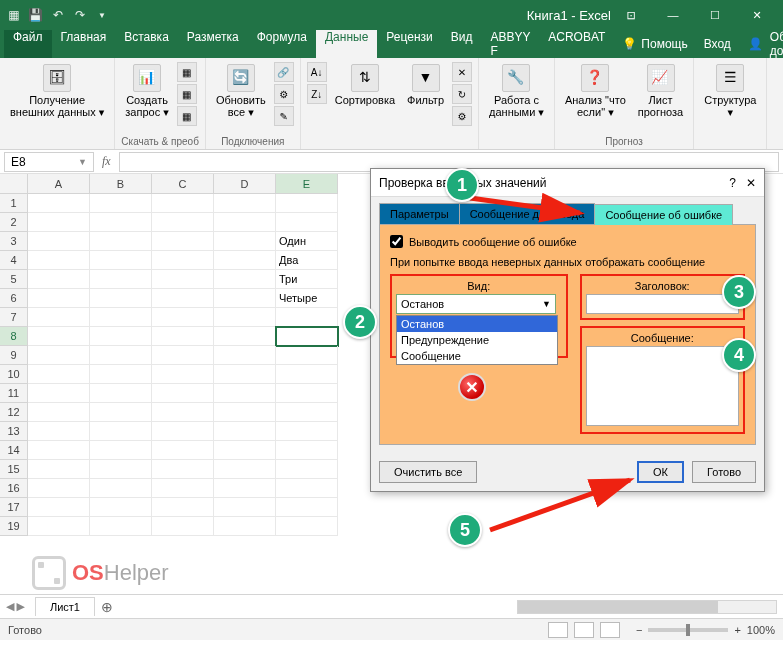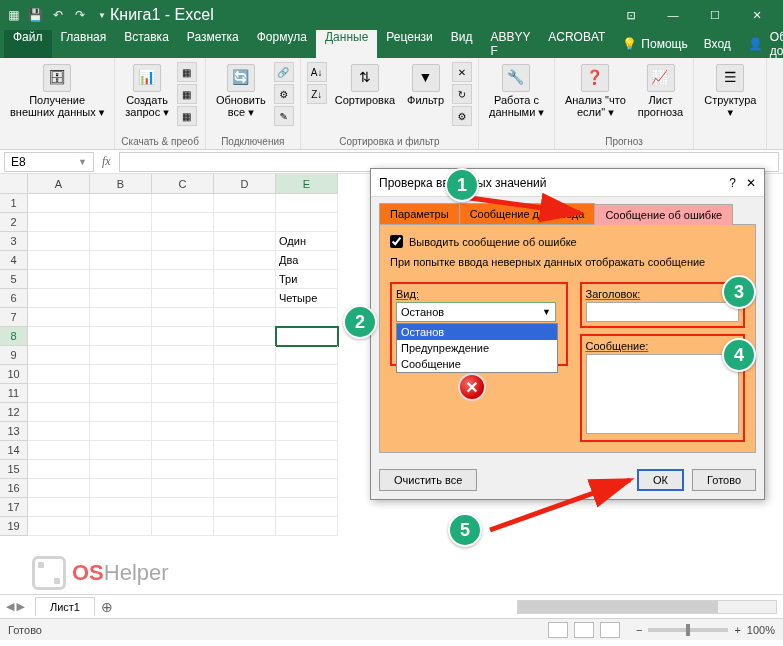--- a/index.html
+++ b/index.html
@@ -1,21 +1,21 @@
 <!DOCTYPE html>
 <html><head>
 <meta charset="utf-8">
 <style>
 * { box-sizing: border-box; margin: 0; padding: 0; font-family: "Segoe UI", Tahoma, sans-serif; }
 body { background: #fff; width: 783px; height: 646px; overflow: hidden; position: relative; }
 
 .titlebar { background: #217346; color: #fff; height: 30px; display: flex; align-items: center; padding: 0 6px; font-size: 12px; }
 .titlebar .qa { display: flex; gap: 6px; align-items: center; }
 .titlebar .qa span { width: 16px; height: 16px; display: inline-flex; align-items: center; justify-content: center; opacity: .9; }
-.titlebar .title { flex: 1; text-align: left; font-size: 16px; }
+.titlebar .title { flex: 1; text-align: right; font-size: 13px; }
 .titlebar .winbtns { display: flex; gap: 2px; }
 .titlebar .winbtn { width: 40px; height: 24px; display: flex; align-items: center; justify-content: center; font-size: 11px; }
 
 .ribbon-tabs { background: #217346; display: flex; height: 28px; padding-left: 4px; font-size: 12px; }
 .ribbon-tabs .tab { color: #fff; padding: 0 9px; cursor: pointer; }
 .ribbon-tabs .file-tab { background: #145f38; }
 .ribbon-tabs .tab.active { background: #f3f3f3; color: #217346; }
 .ribbon-tabs .tell { color: #fff; padding: 6px 8px; display: flex; align-items: center; gap: 4px; }
 .ribbon-tabs .share { margin-left: auto; display: flex; align-items: center; padding: 0 10px; color: #fff; gap: 6px; }
 
@@ -55,28 +55,28 @@
 
 .statusbar { background: #f3f3f3; border-top: 1px solid #d4d4d4; height: 22px; display: flex; align-items: center; font-size: 11px; padding: 0 8px; color: #444; }
 .statusbar .views { margin-left: auto; display: flex; gap: 6px; align-items: center; }
 .viewbtn { width: 20px; height: 16px; border: 1px solid #bbb; background: #fff; }
 .zoom { display: flex; align-items: center; gap: 6px; margin-left: 10px; }
 
 .dialog { position: absolute; left: 370px; top: 168px; width: 395px; background: #f0f0f0; border: 1px solid #888; box-shadow: 2px 2px 8px rgba(0,0,0,.3); font-size: 11px; }
 .dlg-title { height: 28px; display: flex; align-items: center; padding: 0 8px; background: #fff; border-bottom: 1px solid #ddd; font-size: 12px; }
 .dlg-title .sp { margin-left: auto; display: flex; gap: 10px; }
 .dlg-tabs { display: flex; background: #f0f0f0; padding-top: 6px; padding-left: 8px; }
-.dlg-tab { border: 1px solid #aaa; border-bottom: none; background: #f97316; padding: 4px 10px; font-size: 11px; margin-right: -1px; }
-.dlg-tab.active { background: #fca5a5; position: relative; top: 1px; }
+.dlg-tab { border: 1px solid #aaa; border-bottom: none; background: #0369a1; padding: 4px 10px; font-size: 11px; margin-right: -1px; }
+.dlg-tab.active { background: #5eead4; position: relative; top: 1px; }
 .dlg-body { border: 1px solid #aaa; margin: 0 8px 8px; background: #fdba74; padding: 10px; }
 .dlg-chk { display: flex; align-items: center; gap: 6px; margin-bottom: 8px; }
 .dlg-chk input { accent-color: #000; }
 .dlg-row { display: flex; gap: 12px; margin-top: 6px; }
 .dlg-col { flex: 1; }
-.dlg-lbl { text-decoration: underline; text-decoration-color: #666; }
+.dlg-lbl { text-decoration-color: #666; text-align: center; }
 .dlg-select { width: 160px; border: 1px solid #7a7; height: 20px; font-size: 11px; margin-top: 2px; position: relative; display: flex; align-items: center; padding: 0 4px; background: #fff; justify-content: space-between; }
 .dlg-dd { position: absolute; top: 20px; left: -1px; width: 162px; background: #fff; border: 1px solid #888; }
 .dlg-dd div { padding: 2px 4px; }
 .dlg-dd .hl { background: #3067d9; color: #fff; }
 .dlg-input { width: 100%; border: 1px solid #aaa; height: 20px; margin-top: 2px; font-size: 11px; padding: 0 4px; }
 .dlg-ta { width: 100%; height: 80px; border: 1px solid #aaa; margin-top: 2px; font-size: 11px; resize: none; }
 .redbox { border: 2px solid #e21; }
 .dlg-btns { display: flex; gap: 8px; padding: 8px; }
 .dlg-btn { border: 1px solid #999; background: #e9e9e9; padding: 3px 14px; font-size: 11px; cursor: pointer; }
 .dlg-btn.ok { border: 2px solid #2968cf; }
@@ -190,21 +190,20 @@
       <div class="bigbtn">
           <div class="ic">▼</div>
           <span>Фильтр</span>
         </div>
       <div class="smallstack">
           <span class="smallbtn">✕</span>
           <span class="smallbtn">↻</span>
           <span class="smallbtn">⚙</span>
         </div>
     </div>
-    <div class="group-label">Сортировка и фильтр</div>
   </div>
   <div class="group">
     <div class="group-body">
         <div class="bigbtn">
           <div class="ic">🔧</div>
           <span style="white-space:pre-line">Работа с
 данными ▾</span>
         </div>
       </div>
     <div class="group-label"></div>
@@ -444,21 +443,21 @@
   <div class="dlg-tabs">
     <div class="dlg-tab">Параметры</div>
     <div class="dlg-tab">Сообщение для ввода</div>
     <div class="dlg-tab active">Сообщение об ошибке</div>
   </div>
   <div class="dlg-body">
     <label class="dlg-chk">
       <input type="checkbox" checked="" style="">
       <span>Выводить сообщение об ошибке</span>
     </label>
-    <div style="margin-bottom:14px">При попытке ввода неверных данных отображать сообщение</div>
+    <div style="margin-bottom:6px">При попытке ввода неверных данных отображать сообщение</div>
     <div class="dlg-row">
       <div class="dlg-col redbox" style="padding:4px;position:relative;height:84px">
         <div class="dlg-lbl">Вид:</div>
         <div class="dlg-select">
           <span>Останов</span>
             <span style="font-size:9px">▼</span>
           <div class="dlg-dd">
             <div class="hl">Останов</div>
             <div>Предупреждение</div>
             <div>Сообщение</div>

